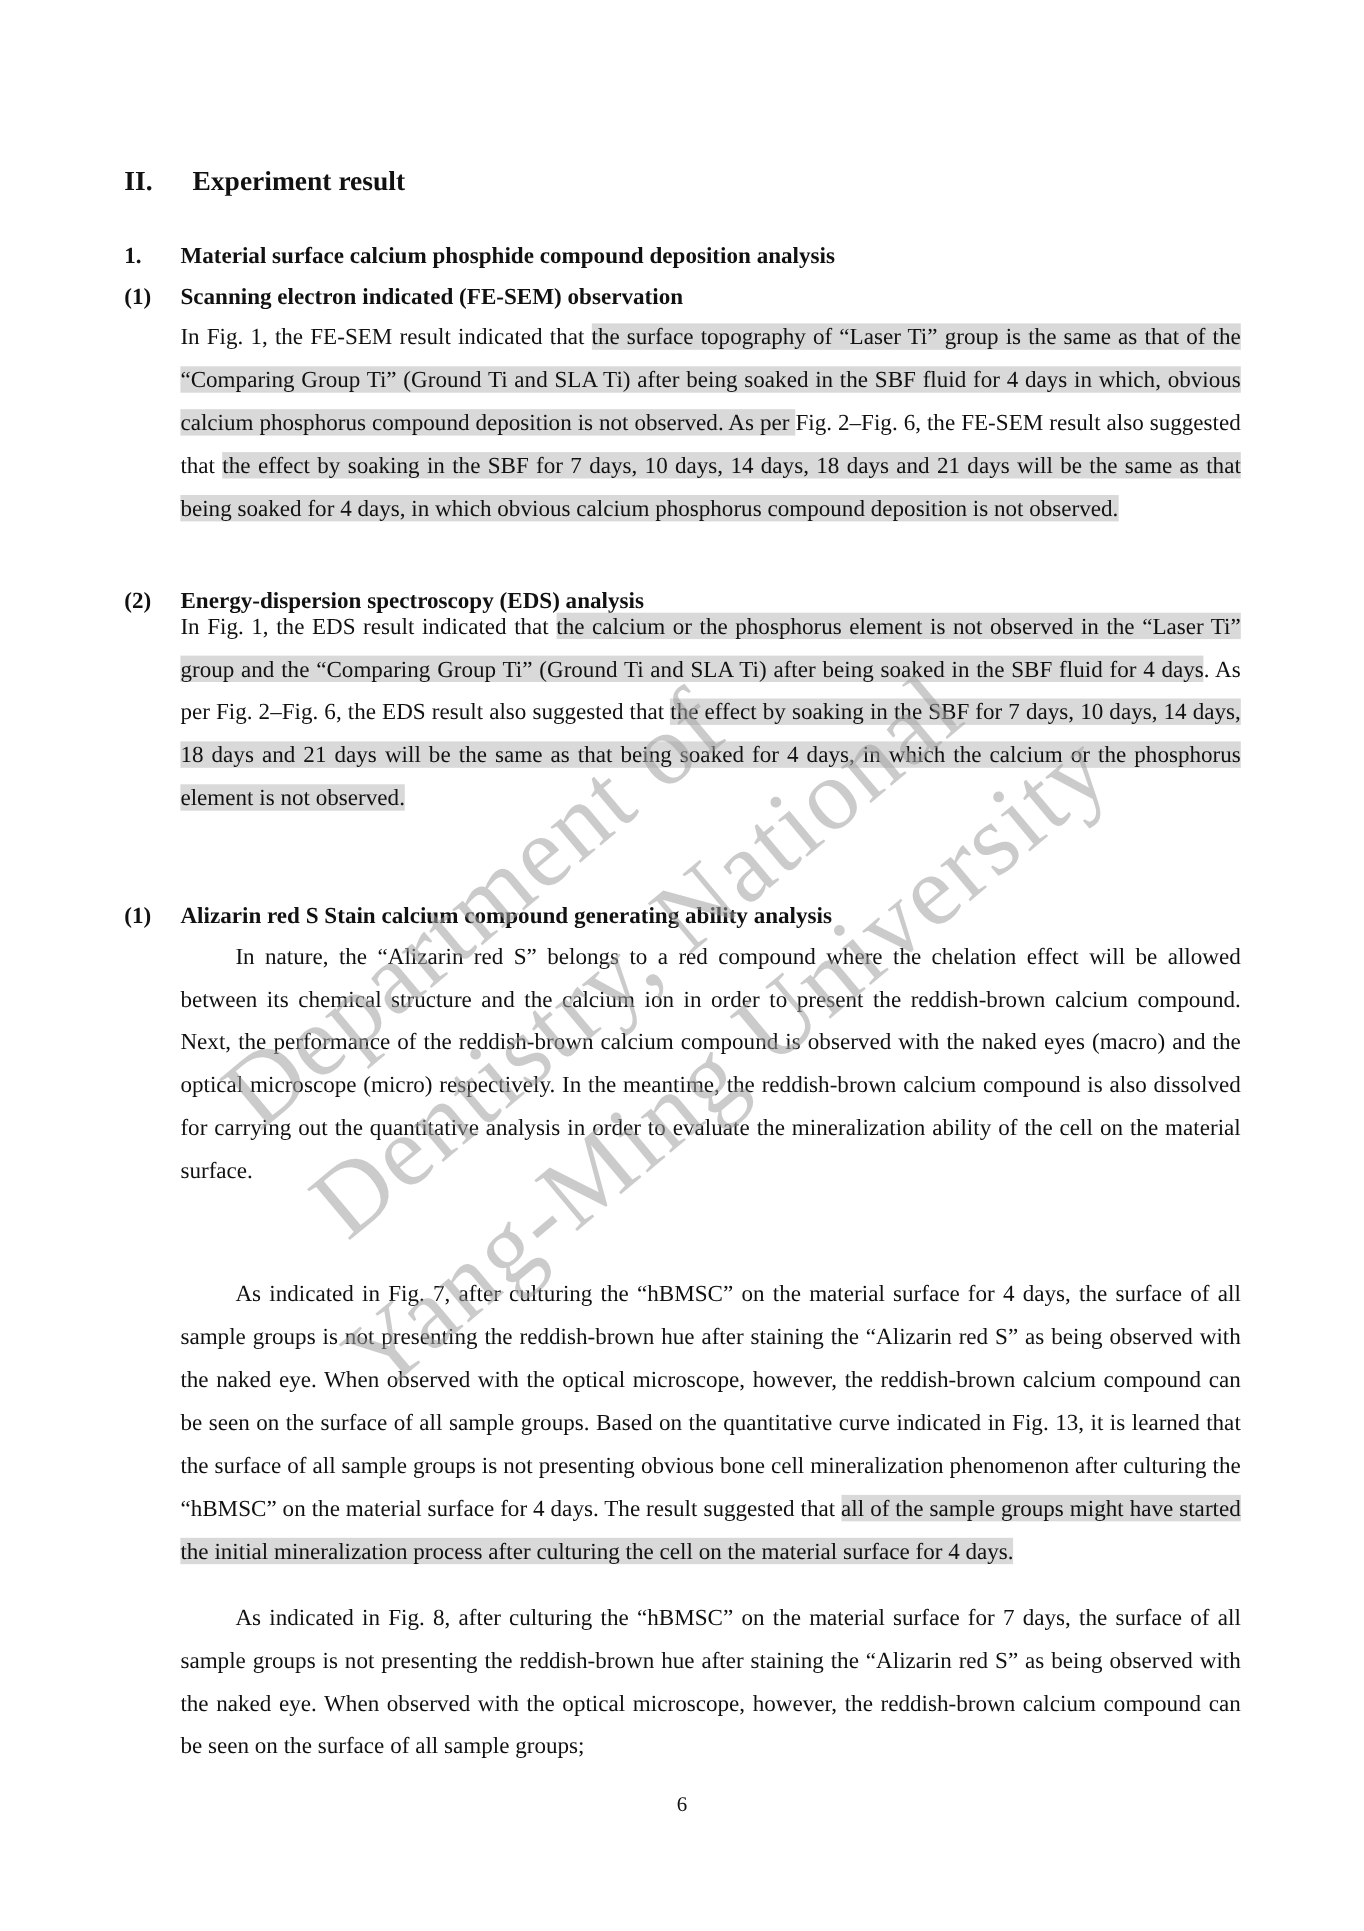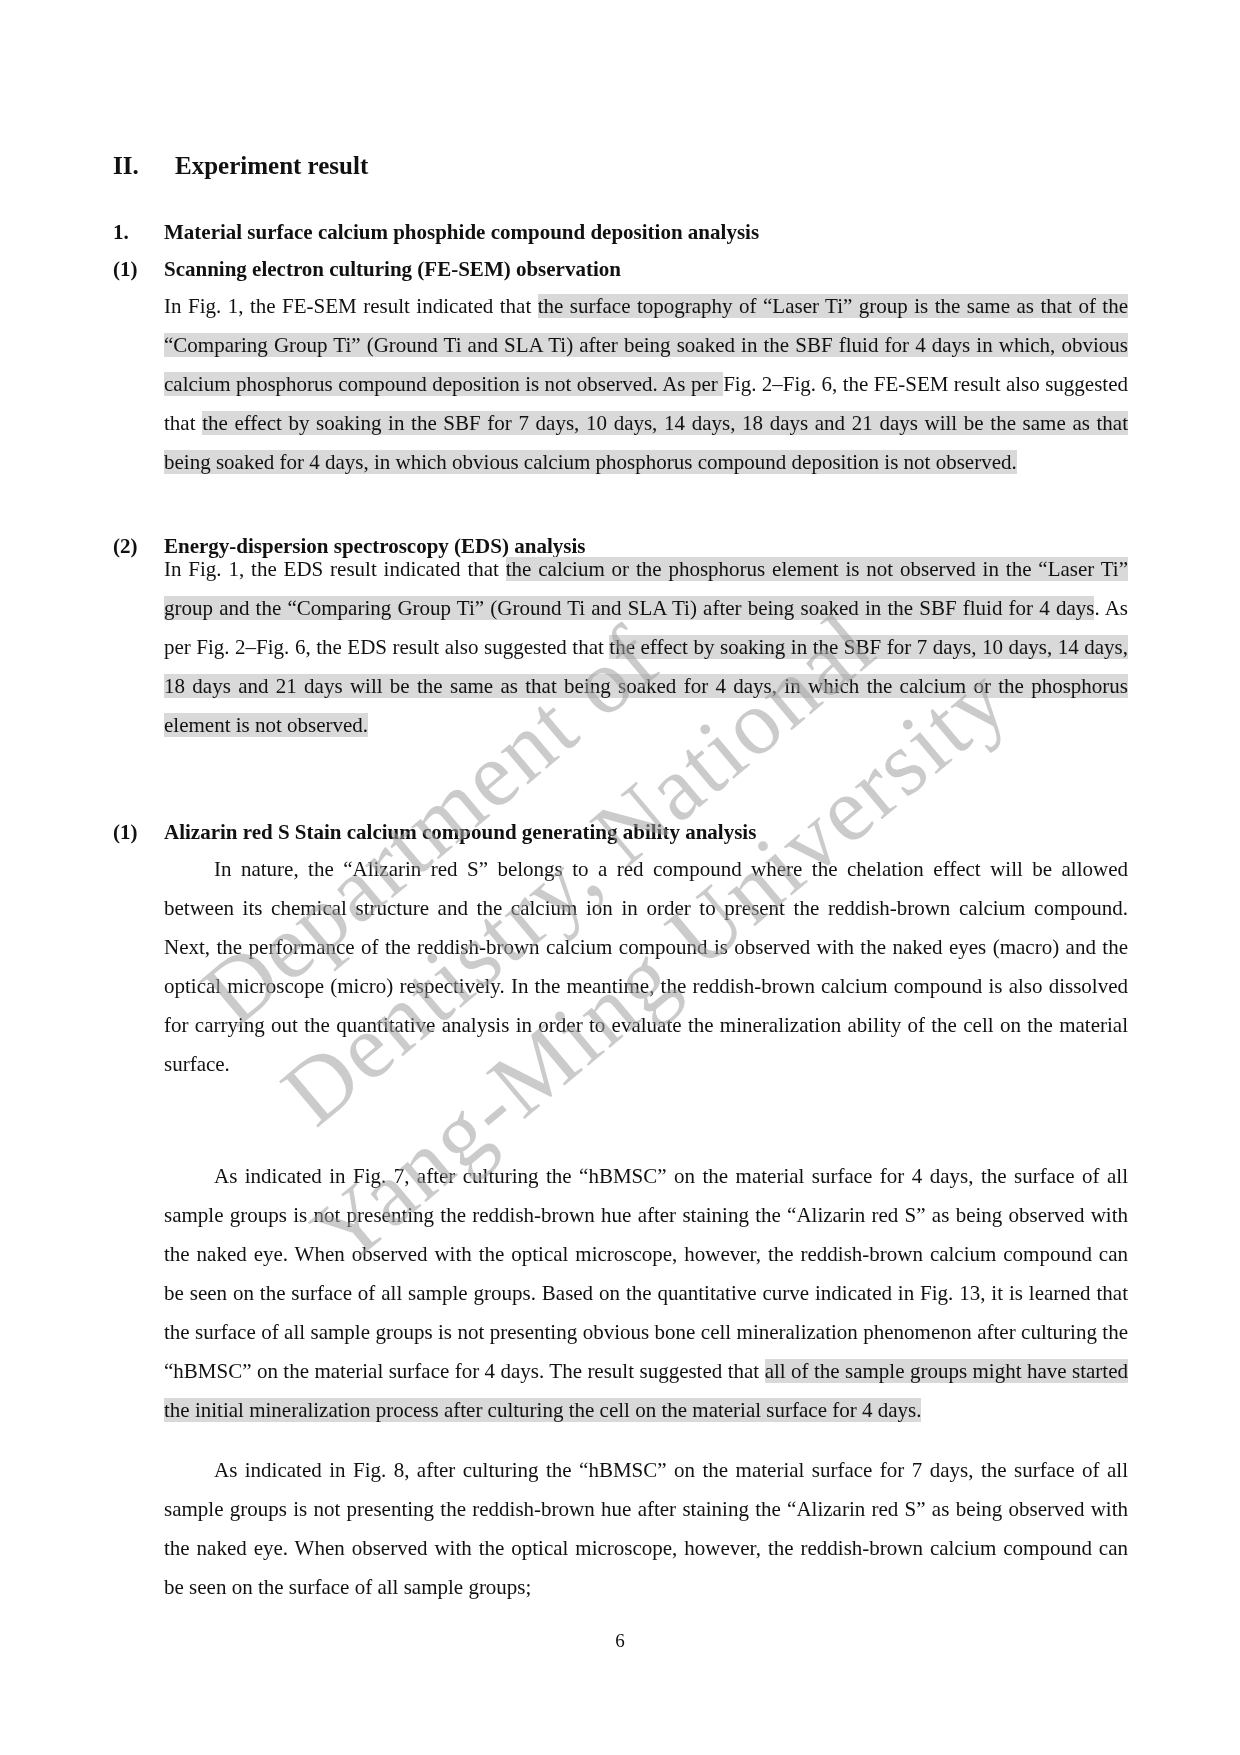--- a/index.html
+++ b/index.html
@@ -30,21 +30,21 @@
 
   <div class="h1">
     <span class="num">II.</span><span>Experiment result</span>
   </div>
 
   <div class="h2" style="top:220px;">
     <span class="num">1.</span><span>Material surface calcium phosphide compound deposition analysis</span>
   </div>
 
   <div class="h3" style="top:257px;">
-    <span class="num">(1)</span><span>Scanning electron culturing (FE-SEM) observation</span>
+    <span class="num">(1)</span><span>Scanning electron indicated (FE-SEM) observation</span>
   </div>
   <div class="para" style="top:287px;">
     <span>In Fig. 1, the FE-SEM result indicated that </span><span class="hl" style="background: rgb(217, 217, 217);">the surface topography of “Laser Ti” group is the same as that of the “Comparing Group Ti” (Ground Ti and SLA Ti) after being soaked in the SBF fluid for 4 days in which, obvious calcium phosphorus compound deposition is not observed. As per </span><span>Fig. 2–Fig. 6, the FE-SEM result also suggested that </span><span class="hl" style="background: rgb(217, 217, 217);">the effect by soaking in the SBF for 7 days, 10 days, 14 days, 18 days and 21 days will be the same as that being soaked for 4 days, in which obvious calcium phosphorus compound deposition is not observed.</span>
   </div>
 
   <div class="h3" style="top:534px;">
     <span class="num">(2)</span><span>Energy-dispersion spectroscopy (EDS) analysis</span>
   </div>
   <div class="para" style="top:550px;">
     <span>In Fig. 1, the EDS result indicated that </span><span class="hl" style="background: rgb(217, 217, 217);">the calcium or the phosphorus element is not observed in the “Laser Ti” group and the “Comparing Group Ti” (Ground Ti and SLA Ti) after being soaked in the SBF fluid for 4 days</span><span>. As per Fig. 2–Fig. 6, the EDS result also suggested that </span><span class="hl" style="background: rgb(217, 217, 217);">the effect by soaking in the SBF for 7 days, 10 days, 14 days, 18 days and 21 days will be the same as that being soaked for 4 days, in which the calcium or the phosphorus element is not observed.</span>

